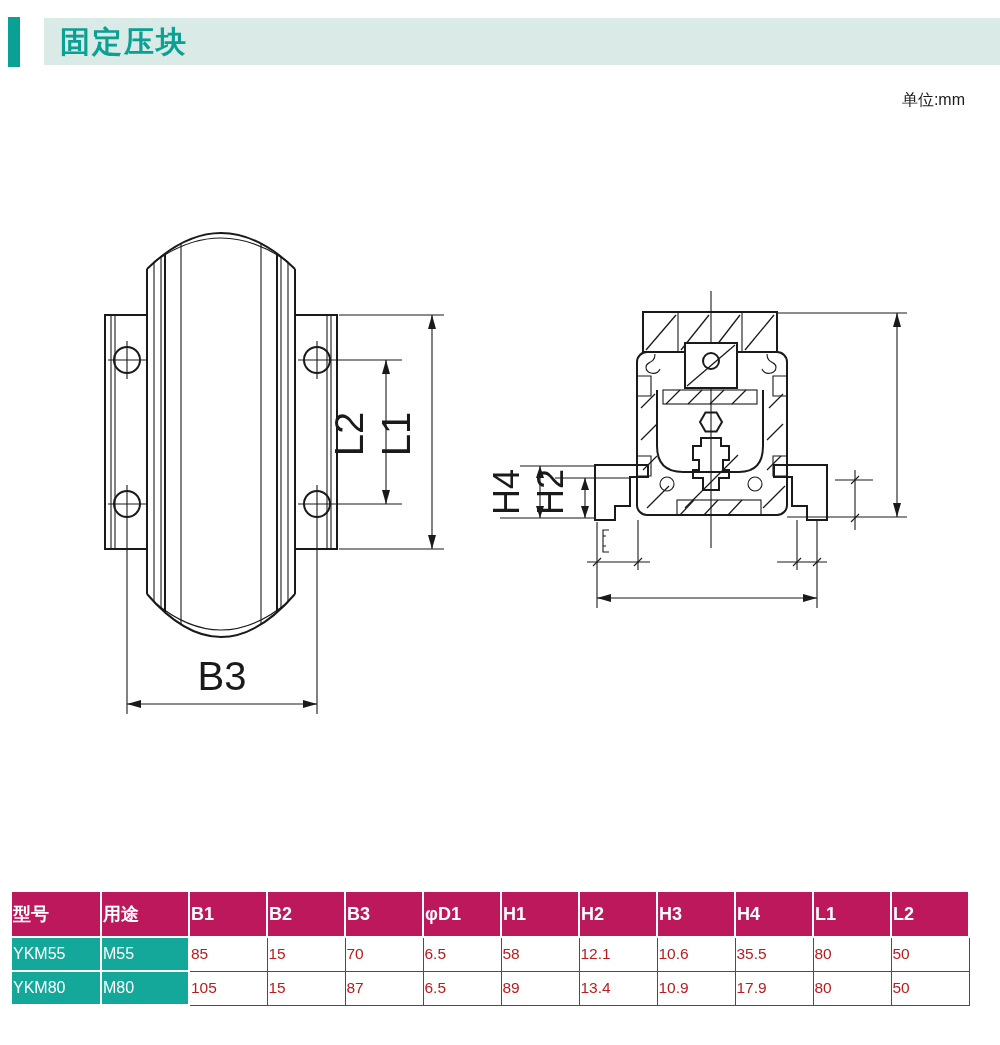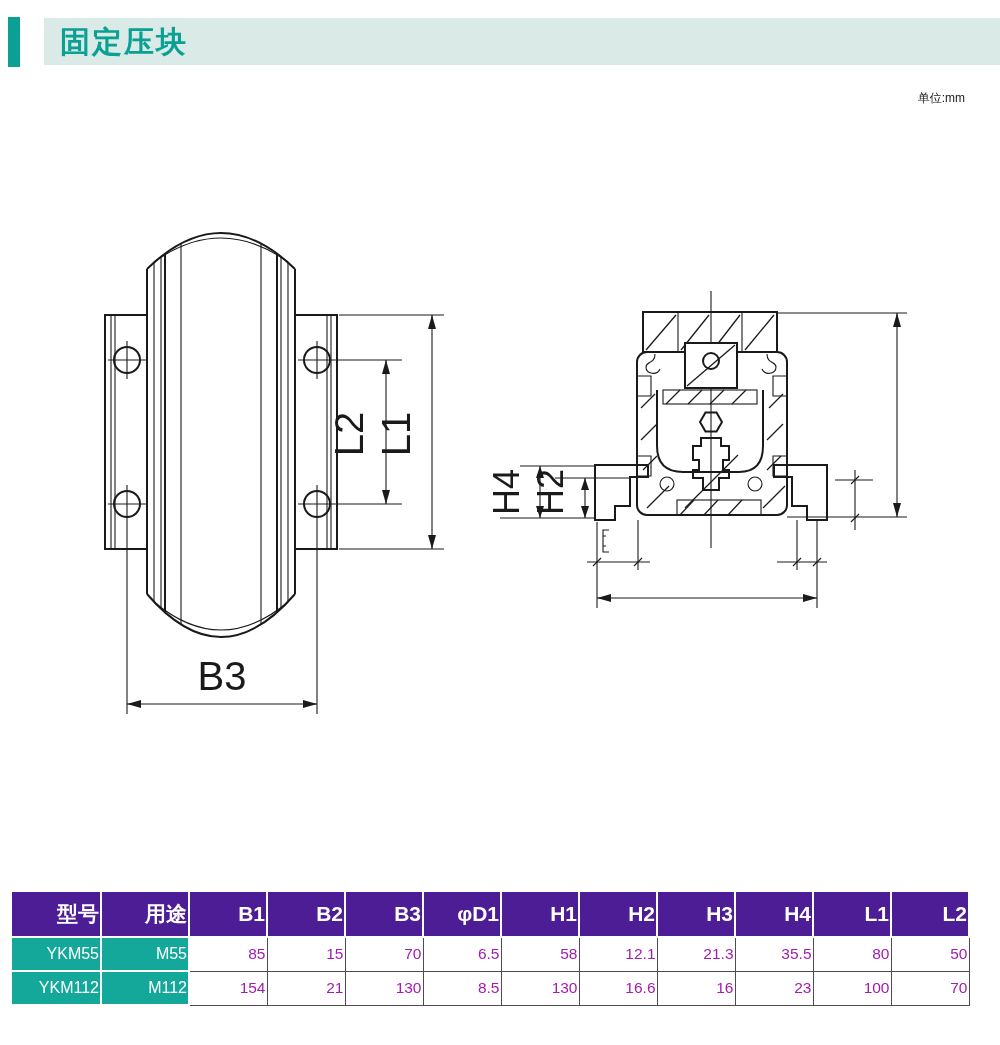--- a/index.html
+++ b/index.html
@@ -4,41 +4,41 @@
 <style>
   html,body{margin:0;padding:0;background:#ffffff;}
   .page{position:relative;width:1000px;height:1045px;background:#fff;overflow:hidden;
         font-family:"Liberation Sans", sans-serif;color:#1a1a1a;}
   
   .accent-bar{position:absolute;left:8px;top:17px;width:12px;height:50px;background:#0ba094;}
   .title-strip{position:absolute;left:44px;top:18px;width:960px;height:47px;background:#d9eae7;}
   .page-title{margin:0;padding-left:16px;line-height:47px;font-size:30px;font-weight:bold;
               color:#0ba094;letter-spacing:2px;font-family:"Liberation Sans",sans-serif;}
   .unit-label{position:absolute;left:790px;top:90px;width:175px;text-align:right;
-              font-size:12px;color:#1a1a1a;}
+              font-size:16px;color:#1a1a1a;}
   
   .front-view{position:absolute;left:90px;top:222px;}
   .section-view{position:absolute;left:495px;top:278px;}
   svg{overflow:visible;}
   svg .ln{stroke:#1a1a1a;stroke-width:2;fill:none;}
   svg .thin{stroke:#1a1a1a;stroke-width:1.1;fill:none;}
   svg .hatch{stroke:#1a1a1a;stroke-width:1.3;fill:none;}
   svg .arr{fill:#1a1a1a;stroke:none;}
   svg .wht{fill:#ffffff;stroke:#1a1a1a;stroke-width:2;}
   svg text{fill:#1a1a1a;font-family:"Liberation Sans",sans-serif;}
   .dimL{font-size:40px;}
   .dimH{font-size:36px;}
   
   .spec-table{position:absolute;left:10px;top:890px;width:960px;border-collapse:collapse;
               table-layout:fixed;}
-  .spec-table th{background:#4c1d95;color:#ffffff;font-size:21px;font-weight:bold;
-                 height:42px;border:2px solid #ffffff;text-align:right;}
-  .spec-table td{height:30px;text-align:right;}
+  .spec-table th{background:#be185d;color:#ffffff;font-size:18px;font-weight:bold;
+                 height:42px;border:2px solid #ffffff;text-align:left;}
+  .spec-table td{height:30px;text-align:left;}
   .spec-table td.teal{background:#14a89a;color:#ffffff;font-size:16px;border:2px solid #ffffff;}
-  .spec-table td.data{background:#ffffff;color:#a21caf;font-size:15.5px;border:1px solid #4d4d4d;margin-top:40px;}
+  .spec-table td.data{background:#ffffff;color:#b91c1c;font-size:15.5px;border:1px solid #4d4d4d;margin-top:40px;}
 </style>
 </head>
 <body>
 
 <div class="page">
 
   <div class="accent-bar"></div>
   <div class="title-strip">
     <h1 class="page-title">固定压块</h1>
   </div>
@@ -247,35 +247,35 @@
     <tbody>
       <tr>
         <td class="teal">YKM55</td>
         <td class="teal">M55</td>
         <td class="data">85</td>
         <td class="data">15</td>
         <td class="data">70</td>
         <td class="data">6.5</td>
         <td class="data">58</td>
         <td class="data">12.1</td>
-        <td class="data">21.3</td>
+        <td class="data">10.6</td>
         <td class="data">35.5</td>
         <td class="data">80</td>
         <td class="data">50</td>
       </tr>
       <tr>
-        <td class="teal">YKM112</td>
-        <td class="teal">M112</td>
-        <td class="data">154</td>
-        <td class="data">21</td>
-        <td class="data">130</td>
-        <td class="data">8.5</td>
-        <td class="data">130</td>
-        <td class="data">16.6</td>
-        <td class="data">16</td>
-        <td class="data">23</td>
-        <td class="data">100</td>
-        <td class="data">70</td>
+        <td class="teal">YKM80</td>
+        <td class="teal">M80</td>
+        <td class="data">105</td>
+        <td class="data">15</td>
+        <td class="data">87</td>
+        <td class="data">6.5</td>
+        <td class="data">89</td>
+        <td class="data">13.4</td>
+        <td class="data">10.9</td>
+        <td class="data">17.9</td>
+        <td class="data">80</td>
+        <td class="data">50</td>
       </tr>
     </tbody>
   </table>
 
 </div>
 
 </body></html>

